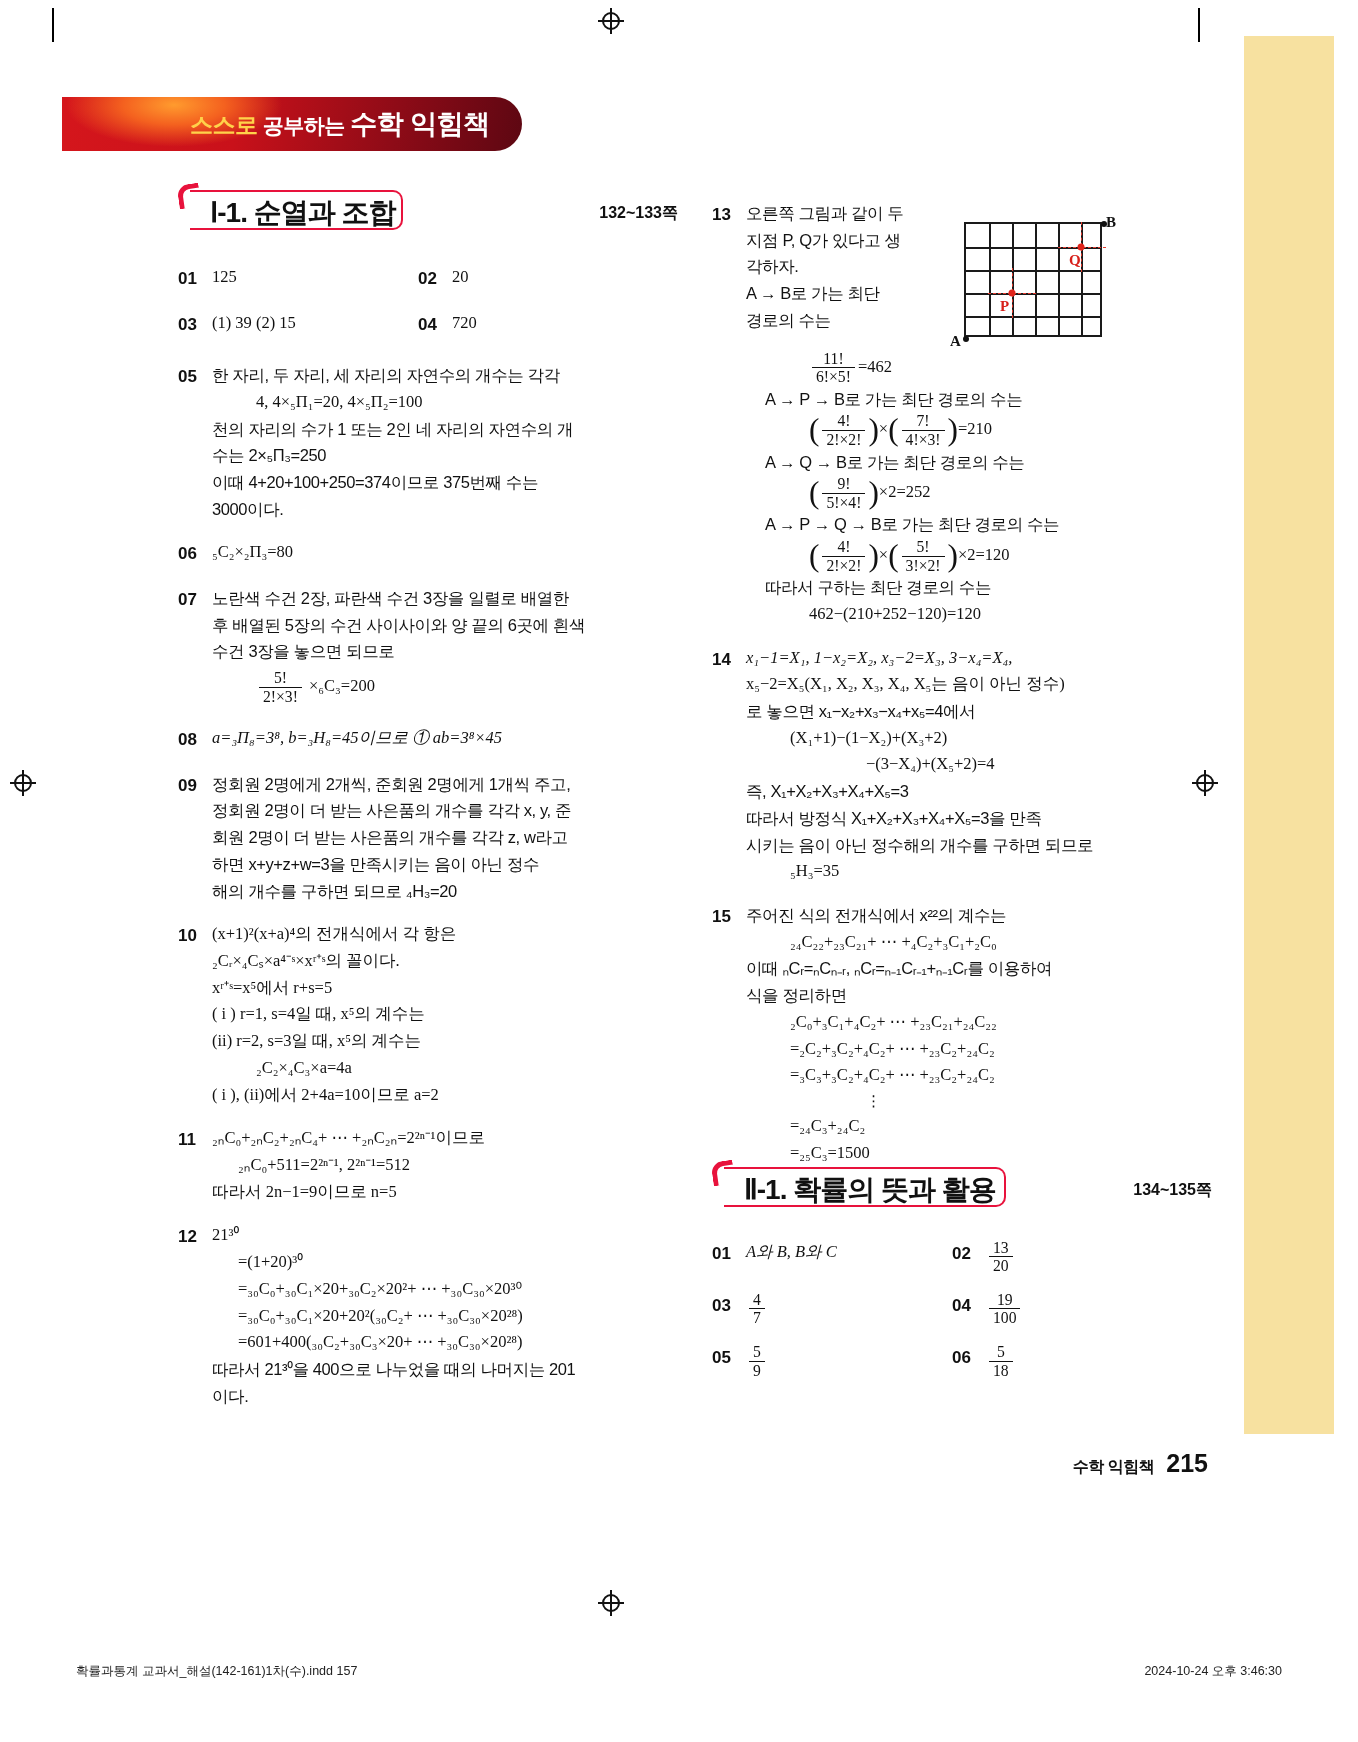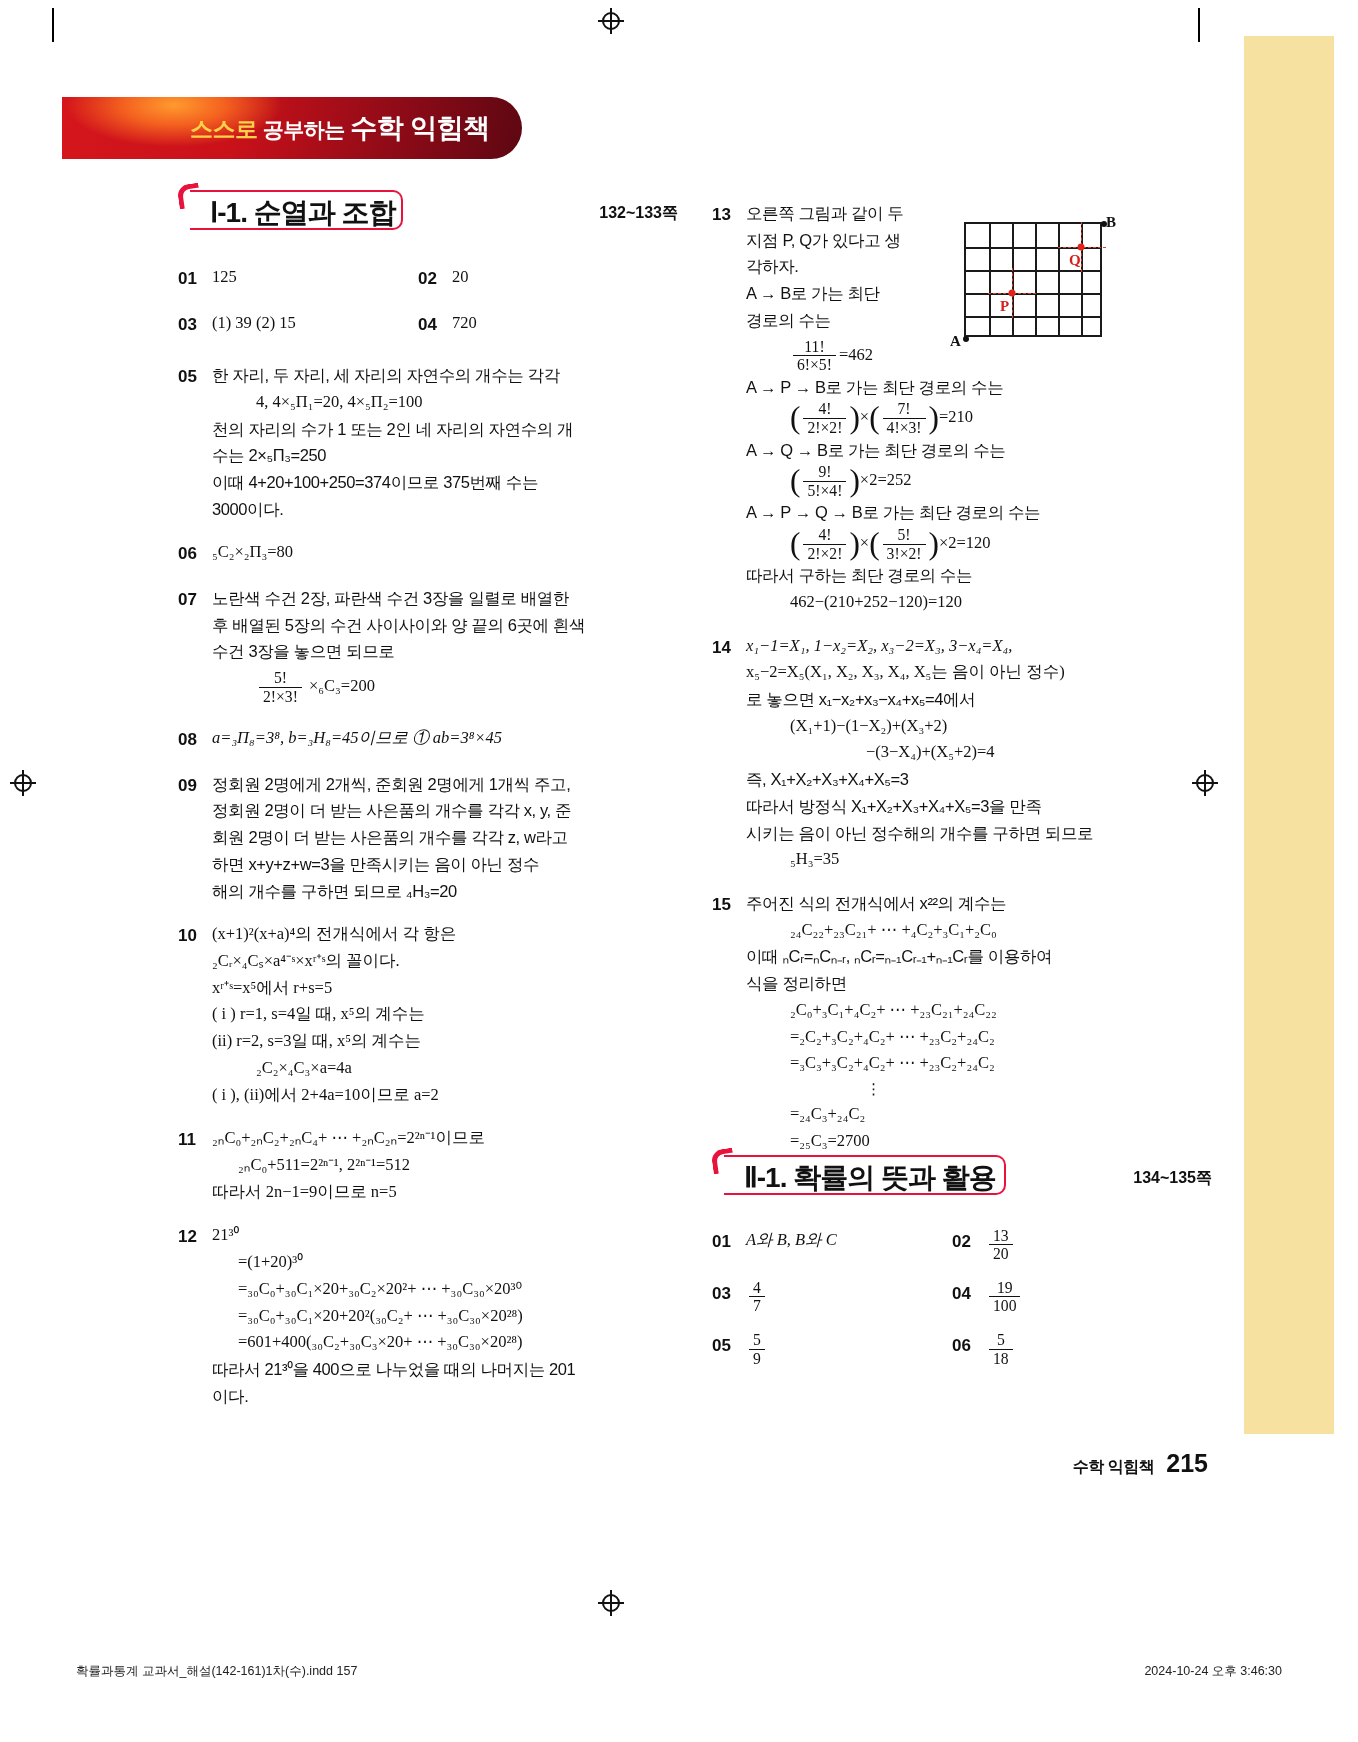--- a/index.html
+++ b/index.html
@@ -25,21 +25,21 @@
   .side-band {
     position:absolute; right:24px; top:36px; width:90px; height:1398px;
     background:#f7e1a0;
   }
 
   
   .page { position:absolute; left:0; top:0; width:1358px; height:1742px; }
 
   
   .banner {
-    position:absolute; left:62px; top:97px; width:460px; height:62px;
+    position:absolute; left:62px; top:97px; width:460px; height:54px;
     border-radius:0 31px 31px 0;
     background:
       radial-gradient(ellipse 150px 58px at 112px 8px, #ff9b2e 0%, #f4611f 34%, rgba(216,26,30,0) 72%),
       linear-gradient(100deg, #d5161c 0%, #c9111a 38%, #8e0b17 72%, #5d0712 100%);
     overflow:hidden;
   }
   .banner-text {
     position:absolute; left:128px; top:50%; transform:translateY(-50%);
     white-space:nowrap; font-family:"Liberation Sans", sans-serif;
     font-weight:bold; letter-spacing:-0.5px;
@@ -336,21 +336,21 @@
           <div class="dotk" style="left:0px; top:115px;"></div>
         </div>
 
         <div class="lbl lbl-blk" style="left:156px; top:2px;">B</div>
         <div class="lbl lbl-blk" style="left:0px; top:121px;">A</div>
         <div class="lbl lbl-red" style="left:50px; top:86px;">P</div>
         <div class="lbl lbl-red" style="left:119px; top:40px;">Q</div>
       </div>
     </div>
 
-    <div class="item" style="margin-top:4px;">
+    <div class="item" style="margin-top:16px;gap:19px;">
       <div class="num"></div>
       <div class="body">
         <div class="mth ind2">
           <span class="frac">
             <span class="n">11!</span>
             <span class="d">6!×5!</span>
           </span><span>=462</span>
         </div>
 
         <div class="ktext">A → P → B로 가는 최단 경로의 수는</div>
@@ -408,21 +408,21 @@
       <div class="body">
         <div class="ktext">주어진 식의 전개식에서 x²²의 계수는</div>
         <div class="mth ind2">₂₄C₂₂+₂₃C₂₁+ ⋯ +₄C₂+₃C₁+₂C₀</div>
         <div class="ktext">이때 ₙCᵣ=ₙCₙ₋ᵣ, ₙCᵣ=ₙ₋₁Cᵣ₋₁+ₙ₋₁Cᵣ를 이용하여</div>
         <div class="ktext">식을 정리하면</div>
         <div class="mth ind2">₂C₀+₃C₁+₄C₂+ ⋯ +₂₃C₂₁+₂₄C₂₂</div>
         <div class="mth ind2">=₂C₂+₃C₂+₄C₂+ ⋯ +₂₃C₂+₂₄C₂</div>
         <div class="mth ind2">=₃C₃+₃C₂+₄C₂+ ⋯ +₂₃C₂+₂₄C₂</div>
         <div class="mth ind3 vdots">⋮</div>
         <div class="mth ind2">=₂₄C₃+₂₄C₂</div>
-        <div class="mth ind2">=₂₅C₃=2700</div>
+        <div class="mth ind2">=₂₅C₃=1500</div>
       </div>
     </div>
 
     <div class="sec-head" style="">
       <div class="sec-box">
         <div class="sec-title">Ⅱ-1. 확률의 뜻과 활용</div>
         <span style="visibility:hidden; font-size:28px; font-family:'Liberation Sans',sans-serif; font-weight:bold;">Ⅱ-1. 확률의 뜻과 활용</span>
       </div>
       <div class="sec-hook"></div>
       <div class="sec-pages">134~135쪽</div>

